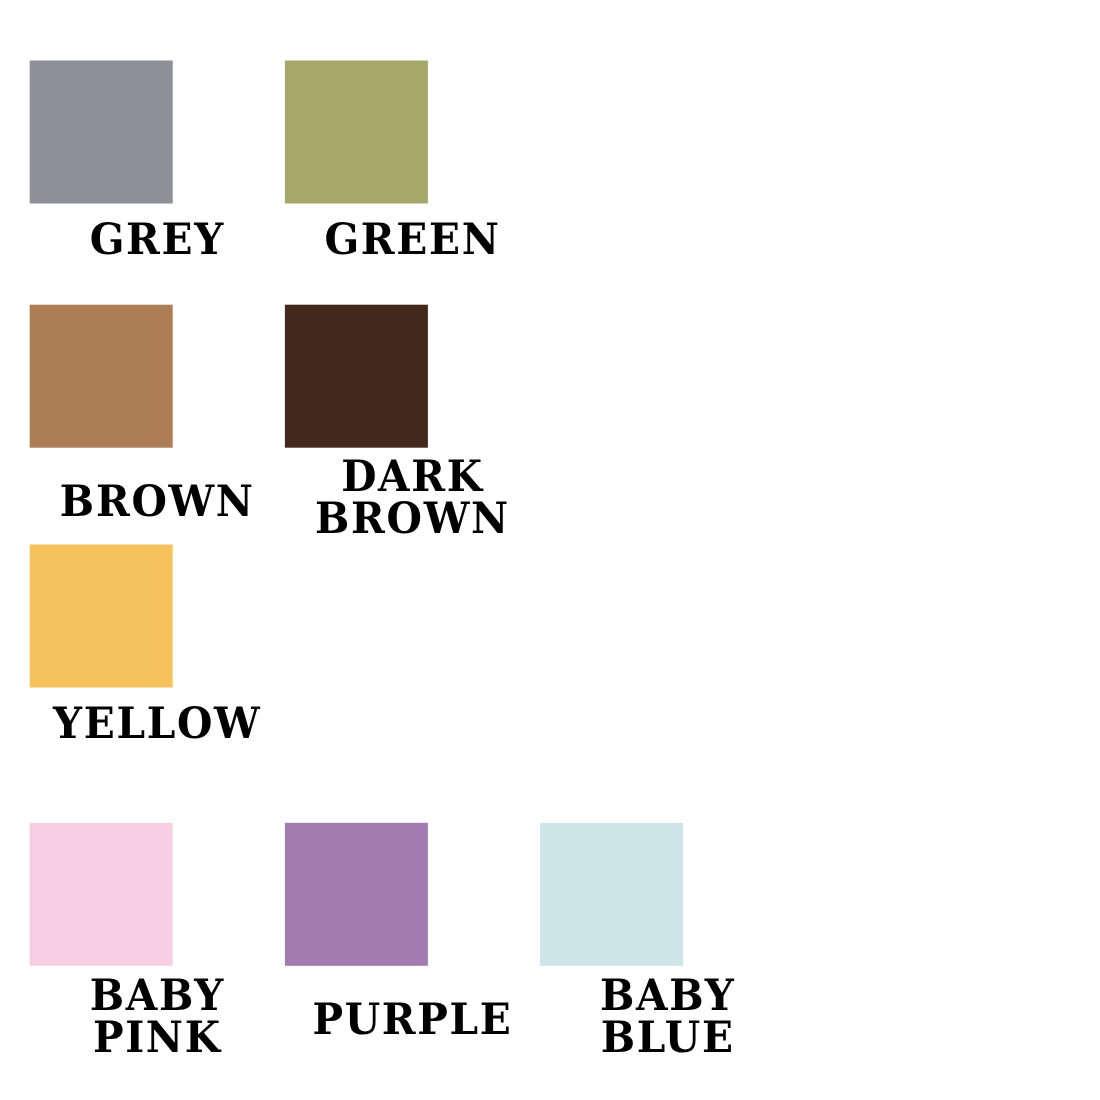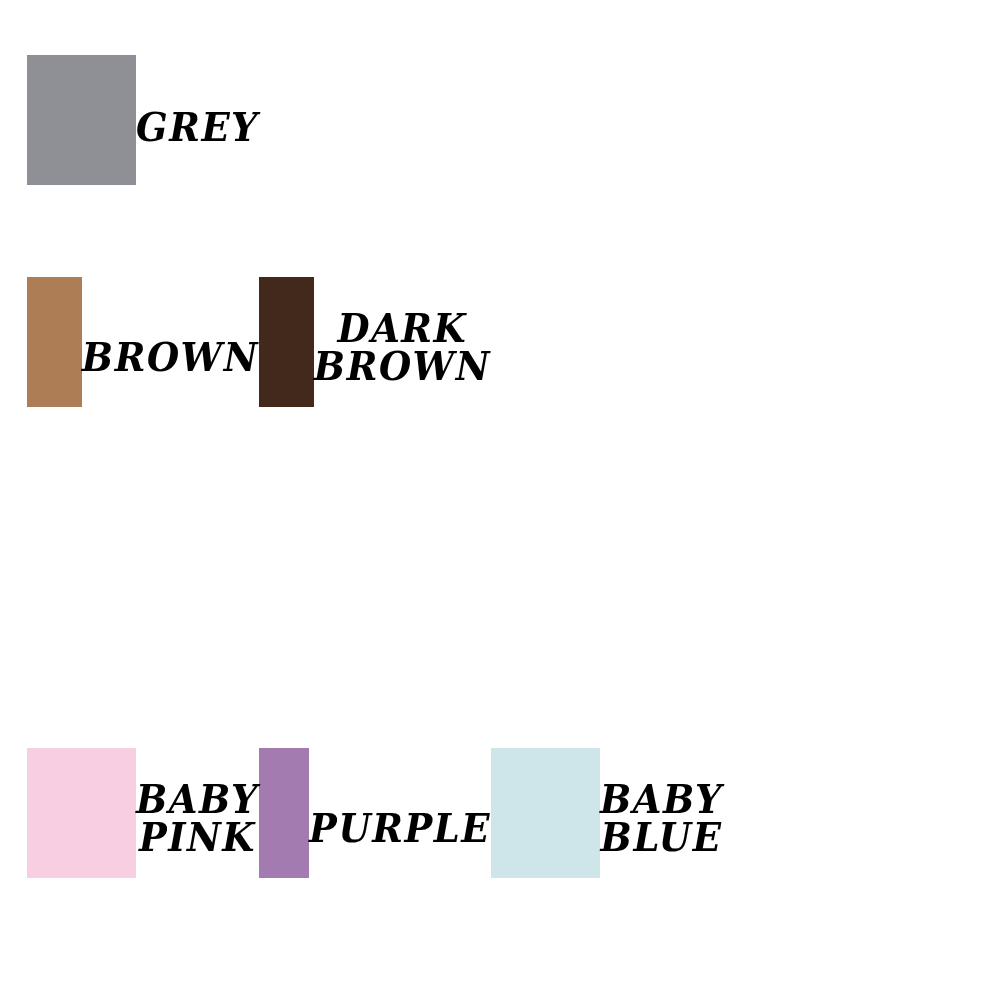--- a/index.html
+++ b/index.html
@@ -32,23 +32,21 @@
   }
   .row-0 { top: 55px; }
   .row-1 { top: 277px; }
   .row-2 { top: 495px; }
   .row-3 { top: 748px; }
 
   .cell {
     width: 232px;
     flex: 0 0 232px;
     display: flex;
-    flex-direction: row;
-    align-items: center;
-    font-style: italic;
+    flex-direction: column;
   }
   
   .row { padding-left: 27px; box-sizing: border-box; }
 
   .chip {
     width: 130px;
     height: 130px;
     box-sizing: border-box;
     display: block;
   }
@@ -81,36 +79,44 @@
 </head>
 <body style="background-color: rgb(255, 255, 255);">
 
 <div id="palette">
 
   <div class="row row-0">
     <div class="cell">
       <div class="chip" style="background-color: rgb(142, 144, 149);"></div>
       <div class="label">GREY</div>
     </div>
+    <div class="cell">
+      <div class="chip" style="background-color: rgb(164, 169, 106);"></div>
+      <div class="label">GREEN</div>
+    </div>
   </div>
 
   <div class="row row-1">
     <div class="cell">
       <div class="chip" style="background-color: rgb(173, 125, 85);"></div>
       <div class="label offset-mid">BROWN</div>
     </div>
     <div class="cell">
       <div class="chip" style="background-color: rgb(66, 41, 27);"></div>
       <div class="label two-line">DARK
 BROWN</div>
     </div>
     <div class="cell"></div>
   </div>
 
   <div class="row row-2">
+    <div class="cell">
+      <div class="chip" style="background-color: rgb(246, 194, 92);"></div>
+      <div class="label">YELLOW</div>
+    </div>
     <div class="cell"></div>
   </div>
 
   <div class="row row-3">
     <div class="cell">
       <div class="chip" style="background-color: rgb(248, 207, 226);"></div>
       <div class="label two-line">BABY
 PINK</div>
     </div>
     <div class="cell">

